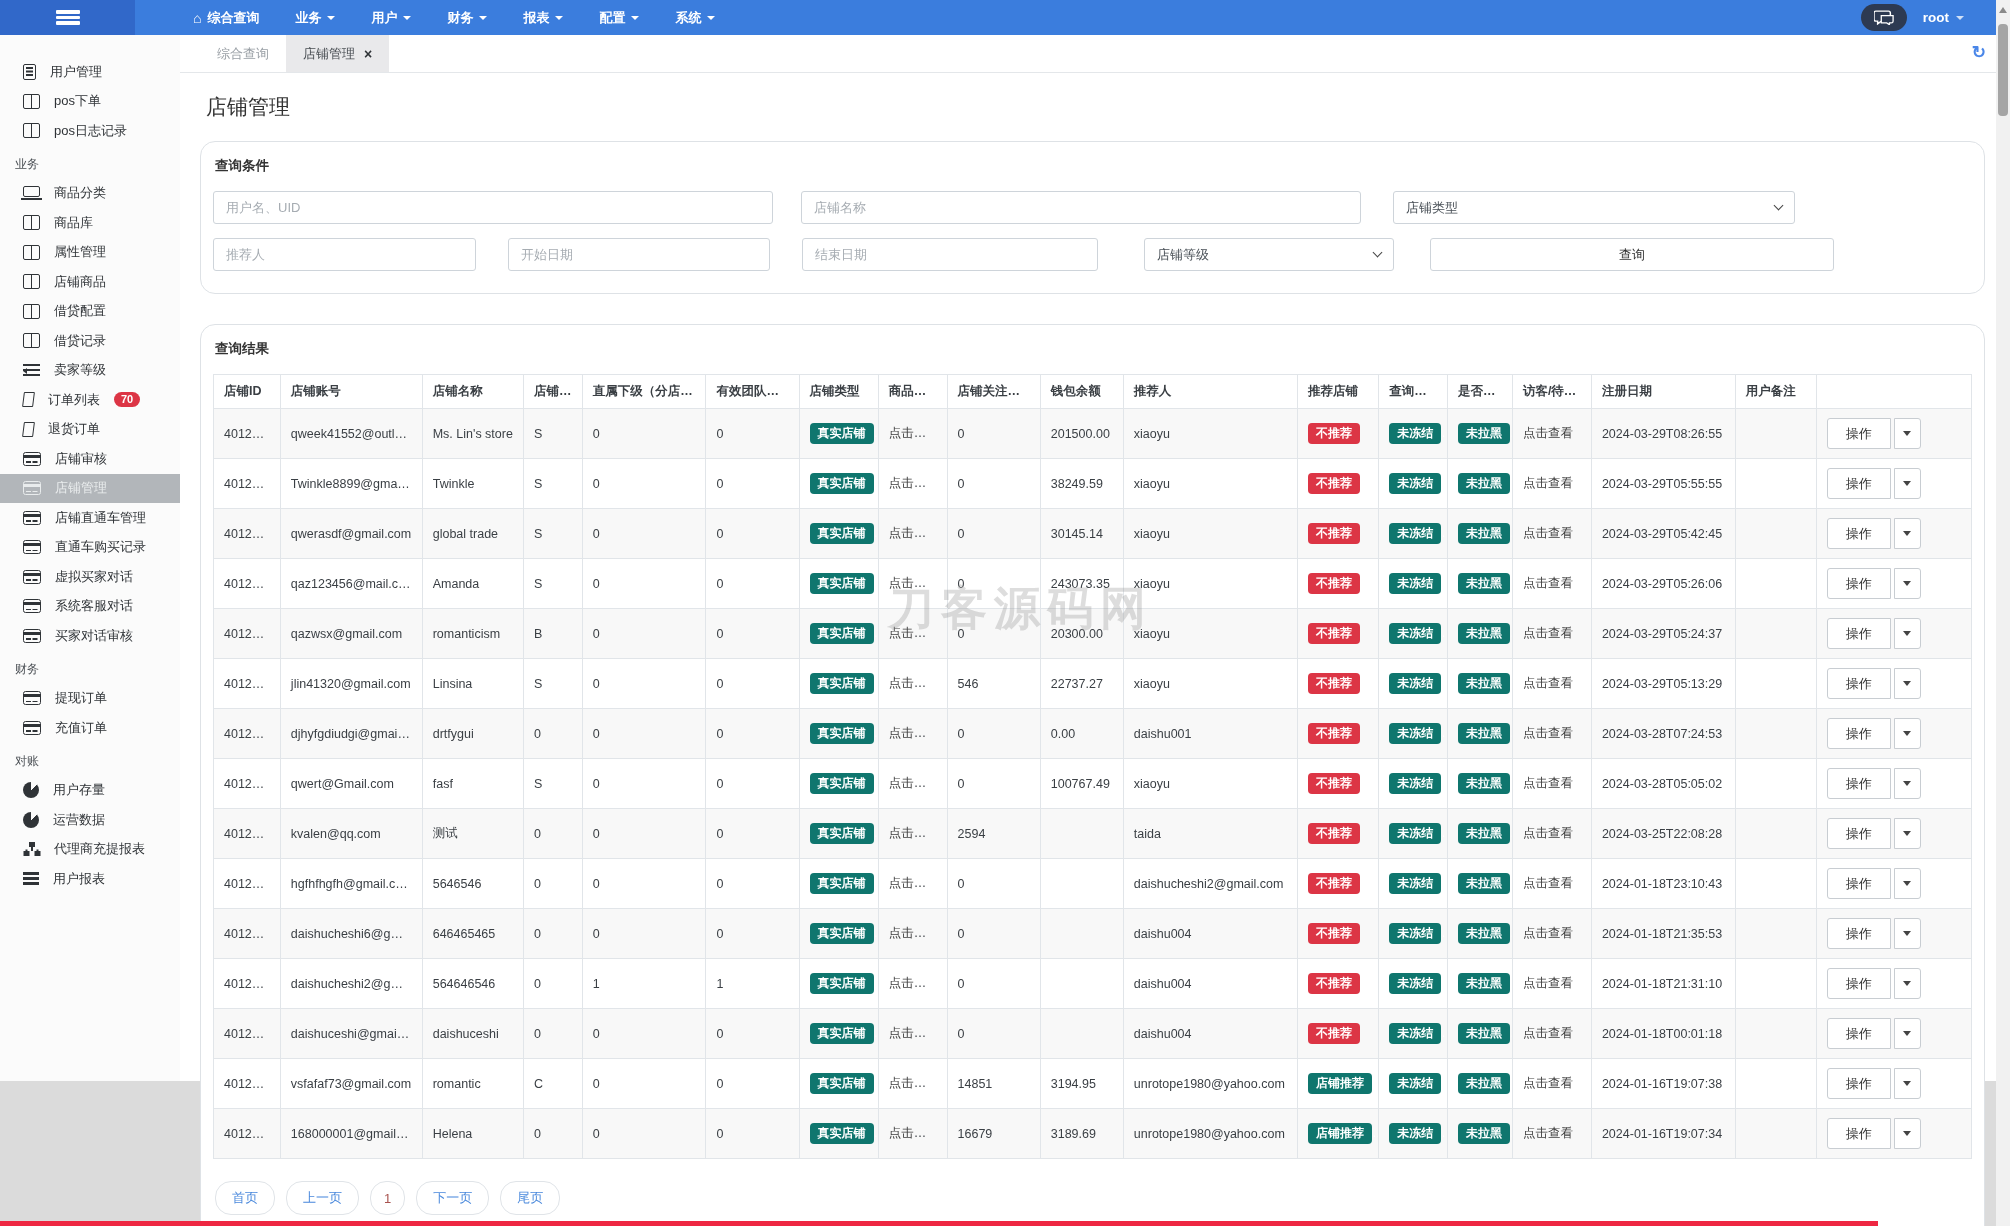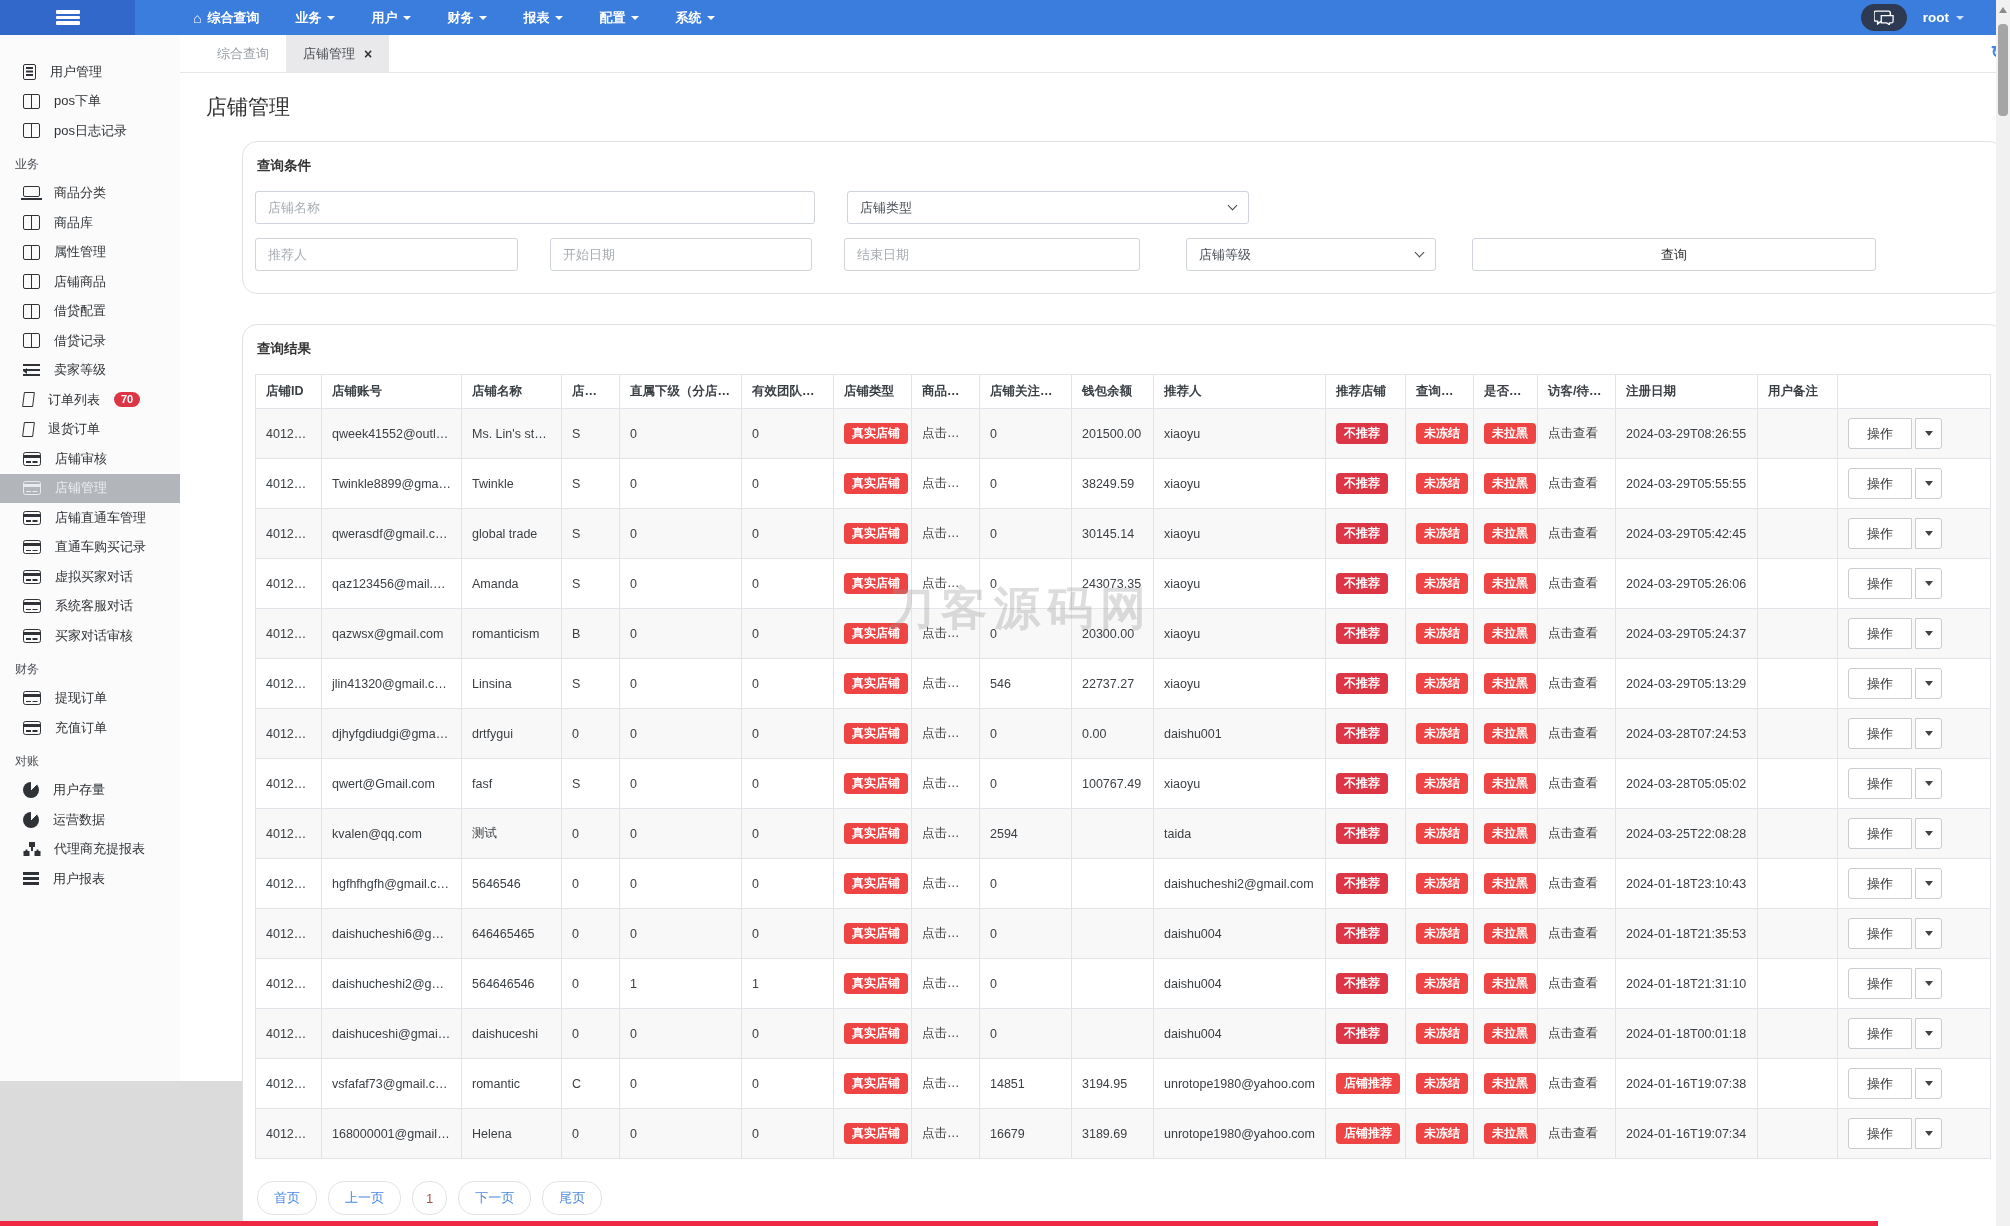--- a/index.html
+++ b/index.html
@@ -59,42 +59,42 @@
   .tabbar { height:38px; border-bottom:1px solid #e4e7ea; display:flex; align-items:stretch; padding-left:20px; position:relative; flex:none; }
   .tab { display:flex; align-items:center; padding:0 17px; font-size:13px; cursor:pointer; }
   .tab.inactive { color:#9aa0a6; }
   .tab.active { background:#e9e9eb; color:#4a4f54; gap:9px; }
   .tab-close { font-size:14px; font-weight:bold; color:#2f3337; line-height:1; }
   .refresh-btn { position:absolute; right:24px; top:9px; color:#4a86e8; font-size:17px; line-height:1; cursor:pointer; font-weight:bold; }
 
   .content { padding:12px 25px 0 20px; }
   .page-title { font-size:21px; font-weight:500; color:#333; margin:8px 0 20px 6px; }
 
-  .panel { border:1px solid #dee2e6; border-radius:15px; background:#fff; padding:15px 12px 18px 12px; margin-bottom:30px;margin-left:42px; }
+  .panel { border:1px solid #dee2e6; border-radius:15px; background:#fff; padding:15px 12px 18px 12px; margin-bottom:30px; }
   .panel-title { font-size:13.5px; font-weight:bold; color:#333; margin:0 0 16px 2px; }
 
   .form-row { display:flex; margin-bottom:14px; }
   .inp { border:1px solid #ced4da; border-radius:3px; height:33px; padding:0 12px; font-size:13px; color:#495057; background:#fff; outline:none; }
   .inp::placeholder { color:#a6acb2; }
   .sel { border:1px solid #ced4da; border-radius:3px; height:33px; padding:0 12px; font-size:13px; color:#495057; background:#fff; display:flex; align-items:center; justify-content:space-between; cursor:pointer; }
   .chev { width:7px; height:7px; border-right:1.8px solid #444; border-bottom:1.8px solid #444; transform:rotate(45deg); margin-top:-4px; }
   .query-btn { height:33px; background:#fff; border:1px solid #ced4da; border-radius:3px; font-size:13px; color:#333; cursor:pointer; font-family:inherit; }
 
   
   .w-user{width:560px;margin-right:28px;} .w-shop{width:560px;margin-right:32px;} .w-type{width:402px;}
   .w-ref{width:263px;margin-right:32px;} .w-start{width:262px;margin-right:32px;} .w-end{width:296px;margin-right:46px;}
   .w-level{width:250px;margin-right:36px;} .w-query{width:404px;}
 
   
   table.tbl { width:100%; border-collapse:collapse; table-layout:fixed; font-size:12.5px; color:#3a3f44; }
   .tbl th, .tbl td { border:1px solid #e1e5e9; padding:9px 10px; text-align:left; vertical-align:middle; white-space:nowrap; overflow:hidden; text-overflow:ellipsis; }
   .tbl th { font-weight:bold; padding:8px 10px; background:#fff; }
   .tbl tbody tr:nth-child(odd) { background:#f8f8f8; }
   .badge { display:inline-block; padding:4px 8px; border-radius:4px; color:#fff; font-size:12px; font-weight:bold; line-height:1.1; }
-  .badge.green { background:#ef4444; }
+  .badge.green { background:#0f766e; }
   .badge.red { background:#dc3545; }
   .lnk { color:#404040; cursor:pointer; }
   .op-group { display:inline-flex;align-items:center; }
   .op-btn { height:31px; padding:0 18px; background:#fff; border:1px solid #c8cdd2; border-radius:3px 0 0 3px; font-size:13px; color:#333; cursor:pointer; font-family:inherit; }
   .op-caret { width:27px; height:31px; background:#fff; border:1px solid #c8cdd2; border-left:1px solid #c8cdd2; border-radius:0 3px 3px 0; margin-left:3px; cursor:pointer; display:flex; align-items:center; justify-content:center; }
   .op-caret i { width:0; height:0; border-left:4px solid transparent; border-right:4px solid transparent; border-top:5px solid #444; }
 
   
   .pager { display:flex; gap:11px; margin:22px 0 8px 2px; }
   .page-pill { border:1px solid #e0e4e8; border-radius:16px; background:#fff; color:#4a89dc; font-size:13px; padding:7px 16px; cursor:pointer; font-family:inherit; }
@@ -281,20 +281,21 @@
       </div>
       <span class="refresh-btn">↻</span>
     </div>
 
     <div class="content">
       <div class="page-title">店铺管理</div>
 
       <div class="panel">
         <div class="panel-title">查询条件</div>
         <div class="form-row">
+          <input class="inp w-user" placeholder="用户名、UID" style="">
           <input class="inp w-shop" placeholder="店铺名称" style="">
           <div class="sel w-type">
             <span>店铺类型</span>
             <span class="chev"></span>
           </div>
         </div>
         <div class="form-row" style="margin-bottom:4px;">
           <input class="inp w-ref" placeholder="推荐人" style="">
           <input class="inp w-start" placeholder="开始日期" style="">
           <input class="inp w-end" placeholder="结束日期" style="">

